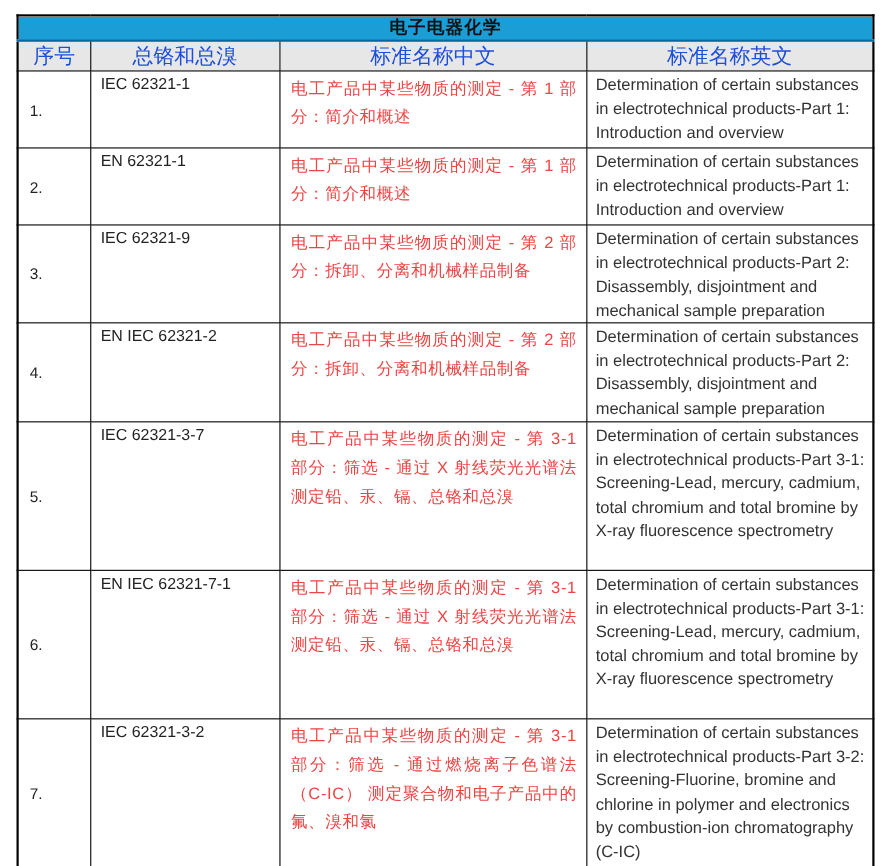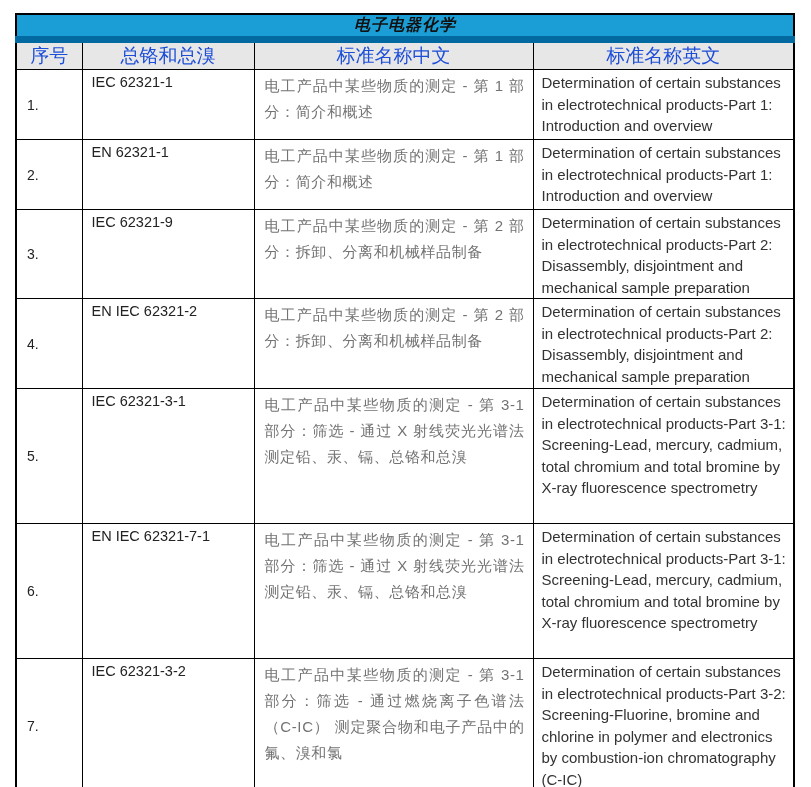--- a/index.html
+++ b/index.html
@@ -15,29 +15,28 @@
   .sheet { position: absolute; left: 15px; top: 13px; }
   table.std-table {
     border-collapse: collapse;
     table-layout: fixed;
     width: 778px;
     border: 2px solid #000;
   }
   td, th { border: 1px solid #000; box-sizing: border-box; overflow: hidden; }
   .title-cell {
     background: #1b9ed6;
-    border-bottom: 7px solid #0369a1;
+    border-bottom: 2px solid #0369a1;
     text-align: center;
     height: 20px;
     padding: 0;
     font-size: 16px;
     font-weight: bold;
     color: #111;
     letter-spacing: 1px;
-    font-style: italic;
   }
   th.hdr {
     background: #e7e7e7;
     height: 26px;
     padding: 0;
     font-size: 19px;
     font-weight: normal;
     color: #1d4ed8;
     text-align: center;
   }
@@ -54,21 +53,21 @@
     color: #222;
   }
   td.cn-cell {
     font-size: 15px;
     line-height: 26px;
     padding: 3px 8px 0 10px;
     vertical-align: top;
     text-align: justify;
     text-align-last: left;
     letter-spacing: 0.6px;
-    color: #737373;
+    color: #ef4444;
   }
   td.en-cell {
     font-size: 15px;
     line-height: 21.5px;
     padding: 2px 4px 0 8px;
     vertical-align: top;
     color: #333;
   }
   tr.h70  { height: 70px; }
   tr.h89  { height: 89px; }
@@ -117,21 +116,21 @@
         <td class="en-cell">Determination of certain substances in electrotechnical products-Part 2: Disassembly, disjointment and mechanical sample preparation</td>
       </tr>
       <tr class="h90">
         <td class="no-cell">4.</td>
         <td class="code-cell">EN IEC 62321-2</td>
         <td class="cn-cell">电工产品中某些物质的测定 - 第 2 部分：拆卸、分离和机械样品制备</td>
         <td class="en-cell">Determination of certain substances in electrotechnical products-Part 2: Disassembly, disjointment and mechanical sample preparation</td>
       </tr>
       <tr class="h135">
         <td class="no-cell">5.</td>
-        <td class="code-cell">IEC 62321-3-1</td>
+        <td class="code-cell">IEC 62321-3-7</td>
         <td class="cn-cell">电工产品中某些物质的测定 - 第 3-1 部分：筛选 - 通过 X 射线荧光光谱法测定铅、汞、镉、总铬和总溴</td>
         <td class="en-cell">Determination of certain substances in electrotechnical products-Part 3-1: Screening-Lead, mercury, cadmium, total chromium and total bromine by X-ray fluorescence spectrometry</td>
       </tr>
       <tr class="h135">
         <td class="no-cell">6.</td>
         <td class="code-cell">EN IEC 62321-7-1</td>
         <td class="cn-cell">电工产品中某些物质的测定 - 第 3-1 部分：筛选 - 通过 X 射线荧光光谱法测定铅、汞、镉、总铬和总溴</td>
         <td class="en-cell">Determination of certain substances in electrotechnical products-Part 3-1: Screening-Lead, mercury, cadmium, total chromium and total bromine by X-ray fluorescence spectrometry</td>
       </tr>
       <tr class="h135">

